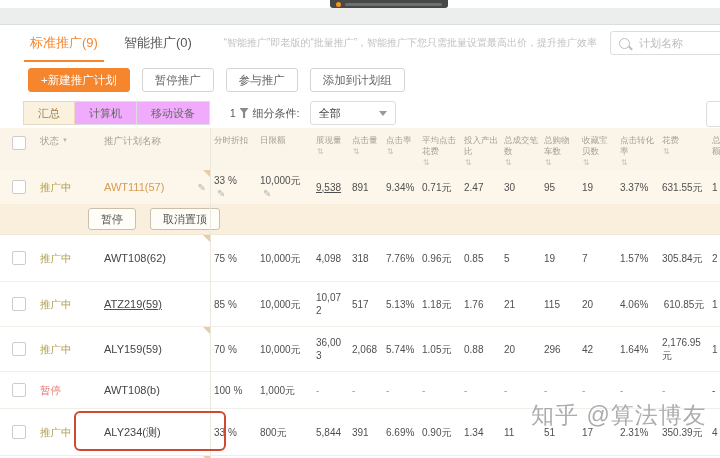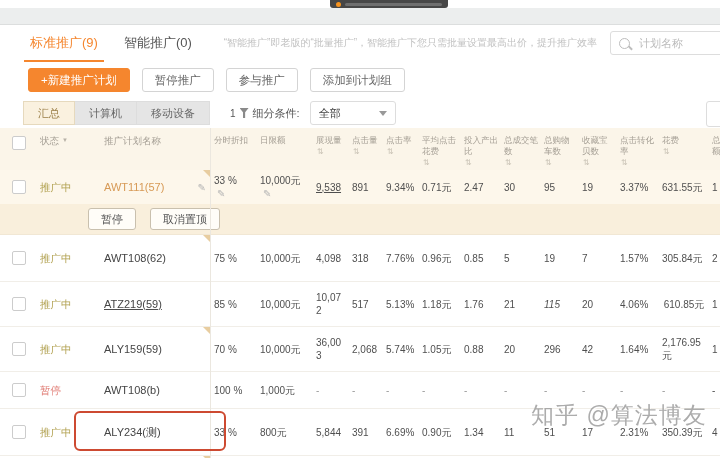--- a/index.html
+++ b/index.html
@@ -29,21 +29,21 @@
   
   .toolbar{display:flex;gap:12px;padding:6px 0 8px 28px;align-items:center;}
   .btn{font-size:11.5px;height:24px;display:flex;align-items:center;padding:0 12px;border:1px solid #d4d4d4;
        border-radius:3px;background:#fff;color:#666;cursor:pointer;box-sizing:border-box;}
   .btn.primary{background:#f5862e;border-color:#f5862e;color:#fff;}
 
   
   .filter-row{display:flex;align-items:center;padding-left:24px;height:26px;position:relative;}
   .seg{display:flex;}
   .seg-item{font-size:11px;color:#666;border:1px solid #ddd;height:24px;display:flex;align-items:center;
-            padding:0 14px;margin-left:-1px;background:#e5e5e5;cursor:pointer;box-sizing:border-box;}
+            padding:0 14px;margin-left:-1px;background:#f0abfc;cursor:pointer;box-sizing:border-box;}
   .seg-item.selected{background:#faf1df;color:#9a7e46;border-color:#e6d9bd;z-index:1;position:relative;}
   .cond{display:flex;align-items:center;margin-left:20px;font-size:11px;color:#555;gap:4px;}
   .cond-count{font-size:10px;color:#555;}
   .funnel{width:9px;height:10px;background:#8a8a8a;clip-path:polygon(0 0,100% 0,62% 42%,62% 100%,38% 100%,38% 42%);}
   .select{margin-left:10px;width:86px;height:24px;border:1px solid #ddd;border-radius:3px;display:flex;align-items:center;
           justify-content:space-between;padding:0 8px;font-size:11px;color:#444;cursor:pointer;box-sizing:border-box;background:#fff;}
   .chev{width:0;height:0;border-left:4px solid transparent;border-right:4px solid transparent;border-top:5px solid #999;}
   .clipped-btn{position:absolute;left:706px;top:1px;width:60px;height:24px;border:1px solid #ddd;border-radius:3px;background:#fff;}
 
   
@@ -219,21 +219,21 @@
               <div class="pname">ATZ219(59)</div>
             </div>
             <div class="cell mcell" style="flex: 0 0 46px;"><span>85 %</span></div>
             <div class="cell mcell" style="flex: 0 0 56px;"><span>10,000元</span></div>
             <div class="cell mcell" style="flex: 0 0 36px;"><span>10,072</span></div>
             <div class="cell mcell" style="flex: 0 0 34px;"><span>517</span></div>
             <div class="cell mcell" style="flex: 0 0 36px;"><span>5.13%</span></div>
             <div class="cell mcell" style="flex: 0 0 42px;"><span>1.18元</span></div>
             <div class="cell mcell" style="flex: 0 0 40px;"><span>1.76</span></div>
             <div class="cell mcell" style="flex: 0 0 40px;"><span>21</span></div>
-            <div class="cell mcell" style="flex: 0 0 38px; font-style: italic;"><span>115</span></div>
+            <div class="cell mcell" style="flex: 0 0 38px;"><span>115</span></div>
             <div class="cell mcell" style="flex: 0 0 38px;"><span>20</span></div>
             <div class="cell mcell" style="flex: 0 0 42px;"><span>4.06%</span></div>
             <div class="cell mcell" style="flex: 0 0 50px; text-align: center;"><span>610.85元</span></div>
             <div class="cell mcell" style="flex: 0 0 40px;">1 元</div>
           </div>
           <div class="trow r3">
             <div class="pin"></div>
             <div class="cell ccell" style="flex: 0 0 36px;">
               <div class="cb"></div>
             </div>

